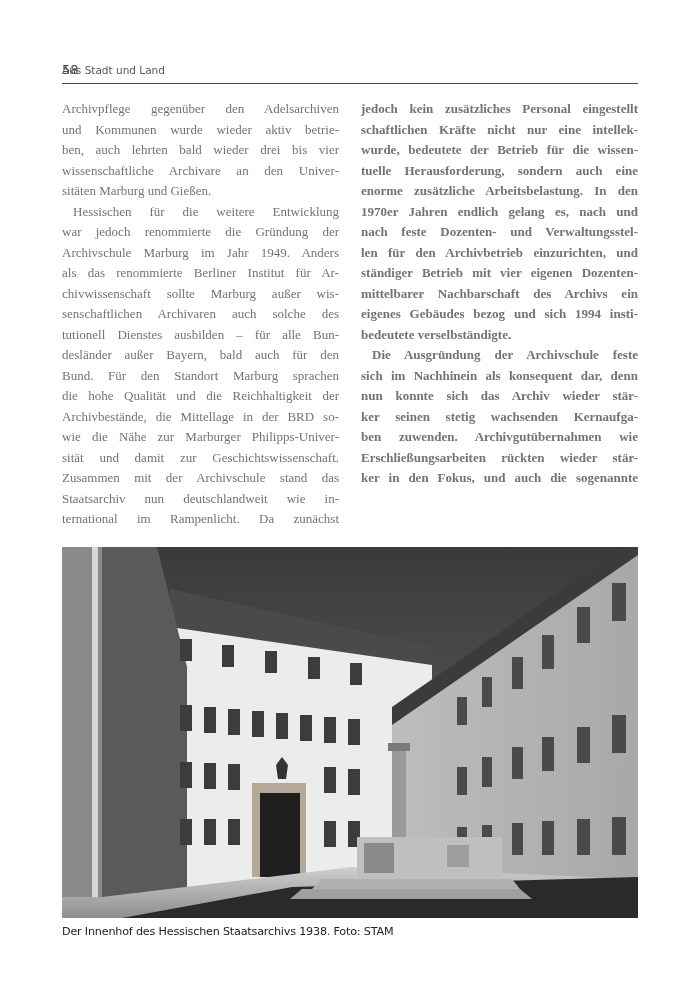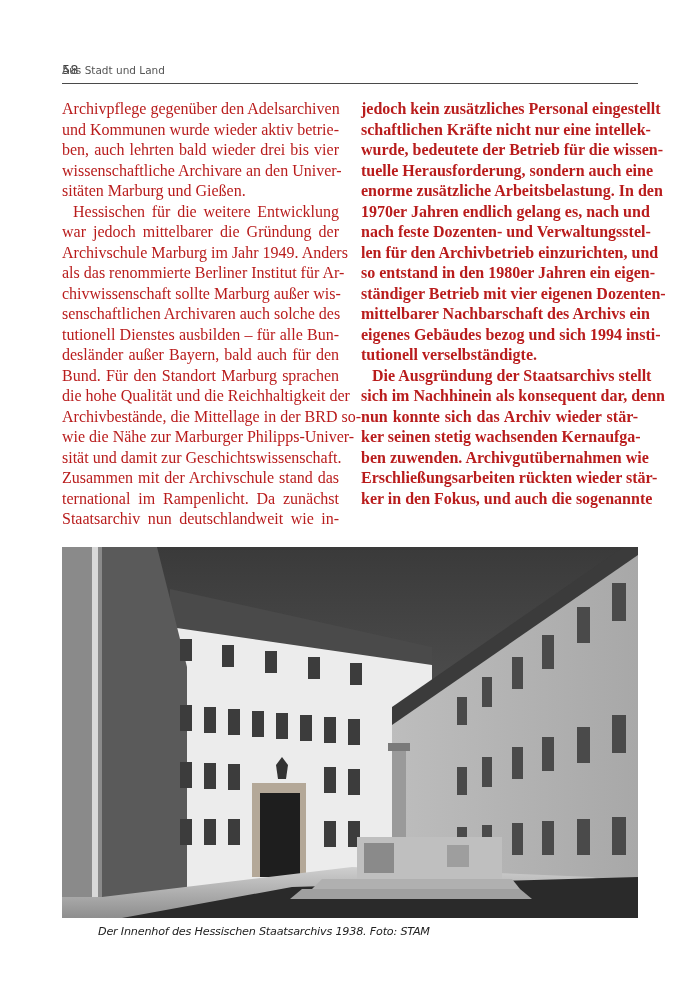--- a/index.html
+++ b/index.html
@@ -7,83 +7,82 @@
   .page { position: absolute; left: 0; top: 12px; width: 592px; height: 988px; background: #fff; }
 
   .running-head { position: absolute; left: 62px; top: 50px; width: 576px; height: 20px;
     font-family: "DejaVu Sans", sans-serif; color: #444; }
   .page-number { position: absolute; left: 0; top: 0; font-size: 13px; letter-spacing: 0; }
   .running-title { position: absolute; left: 0; width: 100%; top: 2px; text-align: left; font-size: 10.5px; color: #555; }
   .head-rule { position: absolute; left: 62px; top: 71px; width: 576px; height: 1px; background: #4a4a4a; }
 
   .columns { position: absolute; top: 87px; left: 62px; width: 576px; height: 440px; }
   .col { position: absolute; top: 0; width: 277px; font-family: "Liberation Serif", "DejaVu Serif", serif;
-    font-size: 16px; line-height: 20.5px; color: #b91c1c; text-align: justify; }
+    font-size: 13px; line-height: 20.5px; color: #737373; text-align: justify; }
   .col-left { left: 0; }
   .col-right { left: 299px; font-weight: bold; }
   .line { display: block; white-space: nowrap; text-align: justify; text-align-last: justify; height: 20.5px; }
   .line.last { text-align-last: left; }
   .line.indent { padding-left: 11px; }
 
   .photo { position: absolute; left: 62px; top: 535px; width: 576px; height: 371px; overflow: hidden; background: #2b2b2b; }
   .photo svg { display: block; }
 
   .caption { position: absolute; left: 62px; top: 913px; font-family: "DejaVu Sans", sans-serif;
-    font-style: italic; font-size: 11.2px; color: #222; letter-spacing: -0.2px; margin-left: 36px; }
+    font-size: 11.2px; color: #222; letter-spacing: -0.2px; }
 </style>
 </head>
 <body>
 
 <div class="page">
 
   <div class="running-head">
     <span class="page-number">58</span>
     <span class="running-title">Aus Stadt und Land</span>
   </div>
   <div class="head-rule"></div>
 
   <div class="columns">
     <div class="col col-left" id="col-left">
         <span class="line">Archivpflege gegenüber den Adelsarchiven</span>
         <span class="line">und Kommunen wurde wieder aktiv betrie-</span>
         <span class="line">ben, auch lehrten bald wieder drei bis vier</span>
         <span class="line">wissenschaftliche Archivare an den Univer-</span>
         <span class="line last">sitäten Marburg und Gießen.</span>
         <span class="line indent">Hessischen für die weitere Entwicklung</span>
-        <span class="line">war jedoch mittelbarer die Gründung der</span>
+        <span class="line">war jedoch renommierte die Gründung der</span>
         <span class="line">Archivschule Marburg im Jahr 1949. Anders</span>
         <span class="line">als das renommierte Berliner Institut für Ar-</span>
         <span class="line">chivwissenschaft sollte Marburg außer wis-</span>
         <span class="line">senschaftlichen Archivaren auch solche des</span>
         <span class="line">tutionell Dienstes ausbilden – für alle Bun-</span>
         <span class="line">desländer außer Bayern, bald auch für den</span>
         <span class="line">Bund. Für den Standort Marburg sprachen</span>
         <span class="line">die hohe Qualität und die Reichhaltigkeit der</span>
         <span class="line">Archivbestände, die Mittellage in der BRD so-</span>
         <span class="line">wie die Nähe zur Marburger Philipps-Univer-</span>
         <span class="line">sität und damit zur Geschichtswissenschaft.</span>
         <span class="line">Zusammen mit der Archivschule stand das</span>
+        <span class="line">Staatsarchiv nun deutschlandweit wie in-</span>
         <span class="line">ternational im Rampenlicht. Da zunächst</span>
-        <span class="line">Staatsarchiv nun deutschlandweit wie in-</span>
       </div>
     <div class="col col-right" id="col-right">
         <span class="line">jedoch kein zusätzliches Personal eingestellt</span>
         <span class="line">schaftlichen Kräfte nicht nur eine intellek-</span>
         <span class="line">wurde, bedeutete der Betrieb für die wissen-</span>
         <span class="line">tuelle Herausforderung, sondern auch eine</span>
         <span class="line">enorme zusätzliche Arbeitsbelastung. In den</span>
         <span class="line">1970er Jahren endlich gelang es, nach und</span>
         <span class="line">nach feste Dozenten- und Verwaltungsstel-</span>
         <span class="line">len für den Archivbetrieb einzurichten, und</span>
-        <span class="line">so entstand in den 1980er Jahren ein eigen-</span>
         <span class="line">ständiger Betrieb mit vier eigenen Dozenten-</span>
         <span class="line">mittelbarer Nachbarschaft des Archivs ein</span>
         <span class="line">eigenes Gebäudes bezog und sich 1994 insti-</span>
-        <span class="line last">tutionell verselbständigte.</span>
-        <span class="line indent">Die Ausgründung der Staatsarchivs stellt</span>
+        <span class="line last">bedeutete verselbständigte.</span>
+        <span class="line indent">Die Ausgründung der Archivschule feste</span>
         <span class="line">sich im Nachhinein als konsequent dar, denn</span>
         <span class="line">nun konnte sich das Archiv wieder stär-</span>
         <span class="line">ker seinen stetig wachsenden Kernaufga-</span>
         <span class="line">ben zuwenden. Archivgutübernahmen wie</span>
         <span class="line">Erschließungsarbeiten rückten wieder stär-</span>
         <span class="line">ker in den Fokus, und auch die sogenannte</span>
       </div>
   </div>
 
   <div class="photo">

